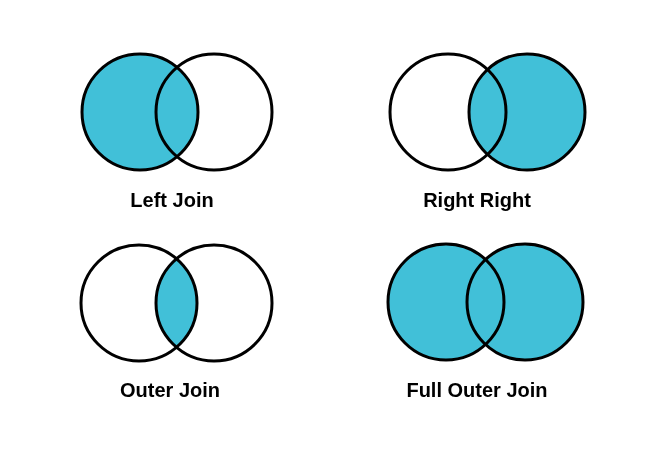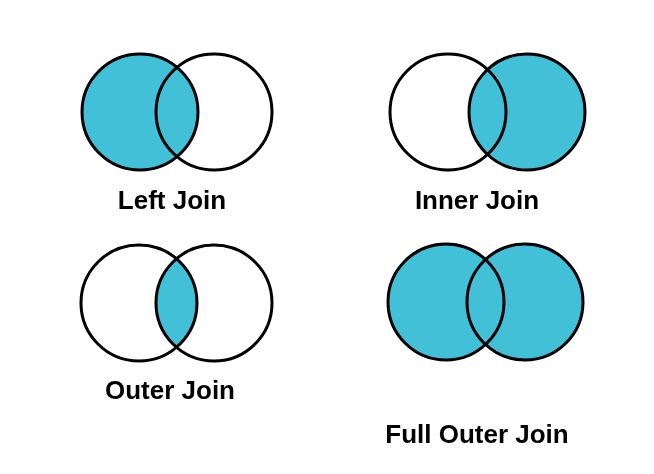--- a/index.html
+++ b/index.html
@@ -17,21 +17,21 @@
   }
   .venn-svg {
     position: absolute;
     left: 0;
     top: 0;
     display: block;
   }
   .diagram-label {
     position: absolute;
     width: 190px;
-    font-size: 26px;
+    font-size: 20px;
     line-height: 35px;
     font-weight: 700;
     color: #000000;
     text-align: center;
     white-space: normal;
     user-select: none;
   }
   .label-left-join  { left: 77px;  top: 183px; }
   .label-right-join { left: 382px; top: 183px; }
   .label-inner-join { left: 75px;  top: 373px; }
@@ -85,17 +85,17 @@
     <g>
       <circle class="region-left" cx="446" cy="302" r="58" fill="#41C0D8"></circle>
       <circle class="region-right" cx="525" cy="302" r="58" fill="#41C0D8"></circle>
       <circle class="region-intersection" cx="525" cy="302" r="58" clip-path="url(#clip-3)" fill="#41C0D8"></circle>
       <circle class="outline" cx="446" cy="302" r="58" fill="none" stroke-width="3" stroke="#000000"></circle>
       <circle class="outline" cx="525" cy="302" r="58" fill="none" stroke-width="3" stroke="#000000"></circle>
     </g>
   </svg>
 
   <div class="diagram-label label-left-join" style="color: rgb(0, 0, 0);">Left Join</div>
-  <div class="diagram-label label-right-join" style="color: rgb(0, 0, 0);">Inner Join</div>
+  <div class="diagram-label label-right-join" style="color: rgb(0, 0, 0);">Right Right</div>
   <div class="diagram-label label-inner-join" style="color: rgb(0, 0, 0);">Outer Join</div>
-  <div class="diagram-label label-full-outer" style="color: rgb(0, 0, 0); margin-top: 44px;">Full Outer Join</div>
+  <div class="diagram-label label-full-outer" style="color: rgb(0, 0, 0);">Full Outer Join</div>
 
 </div>
 
 </body></html>

